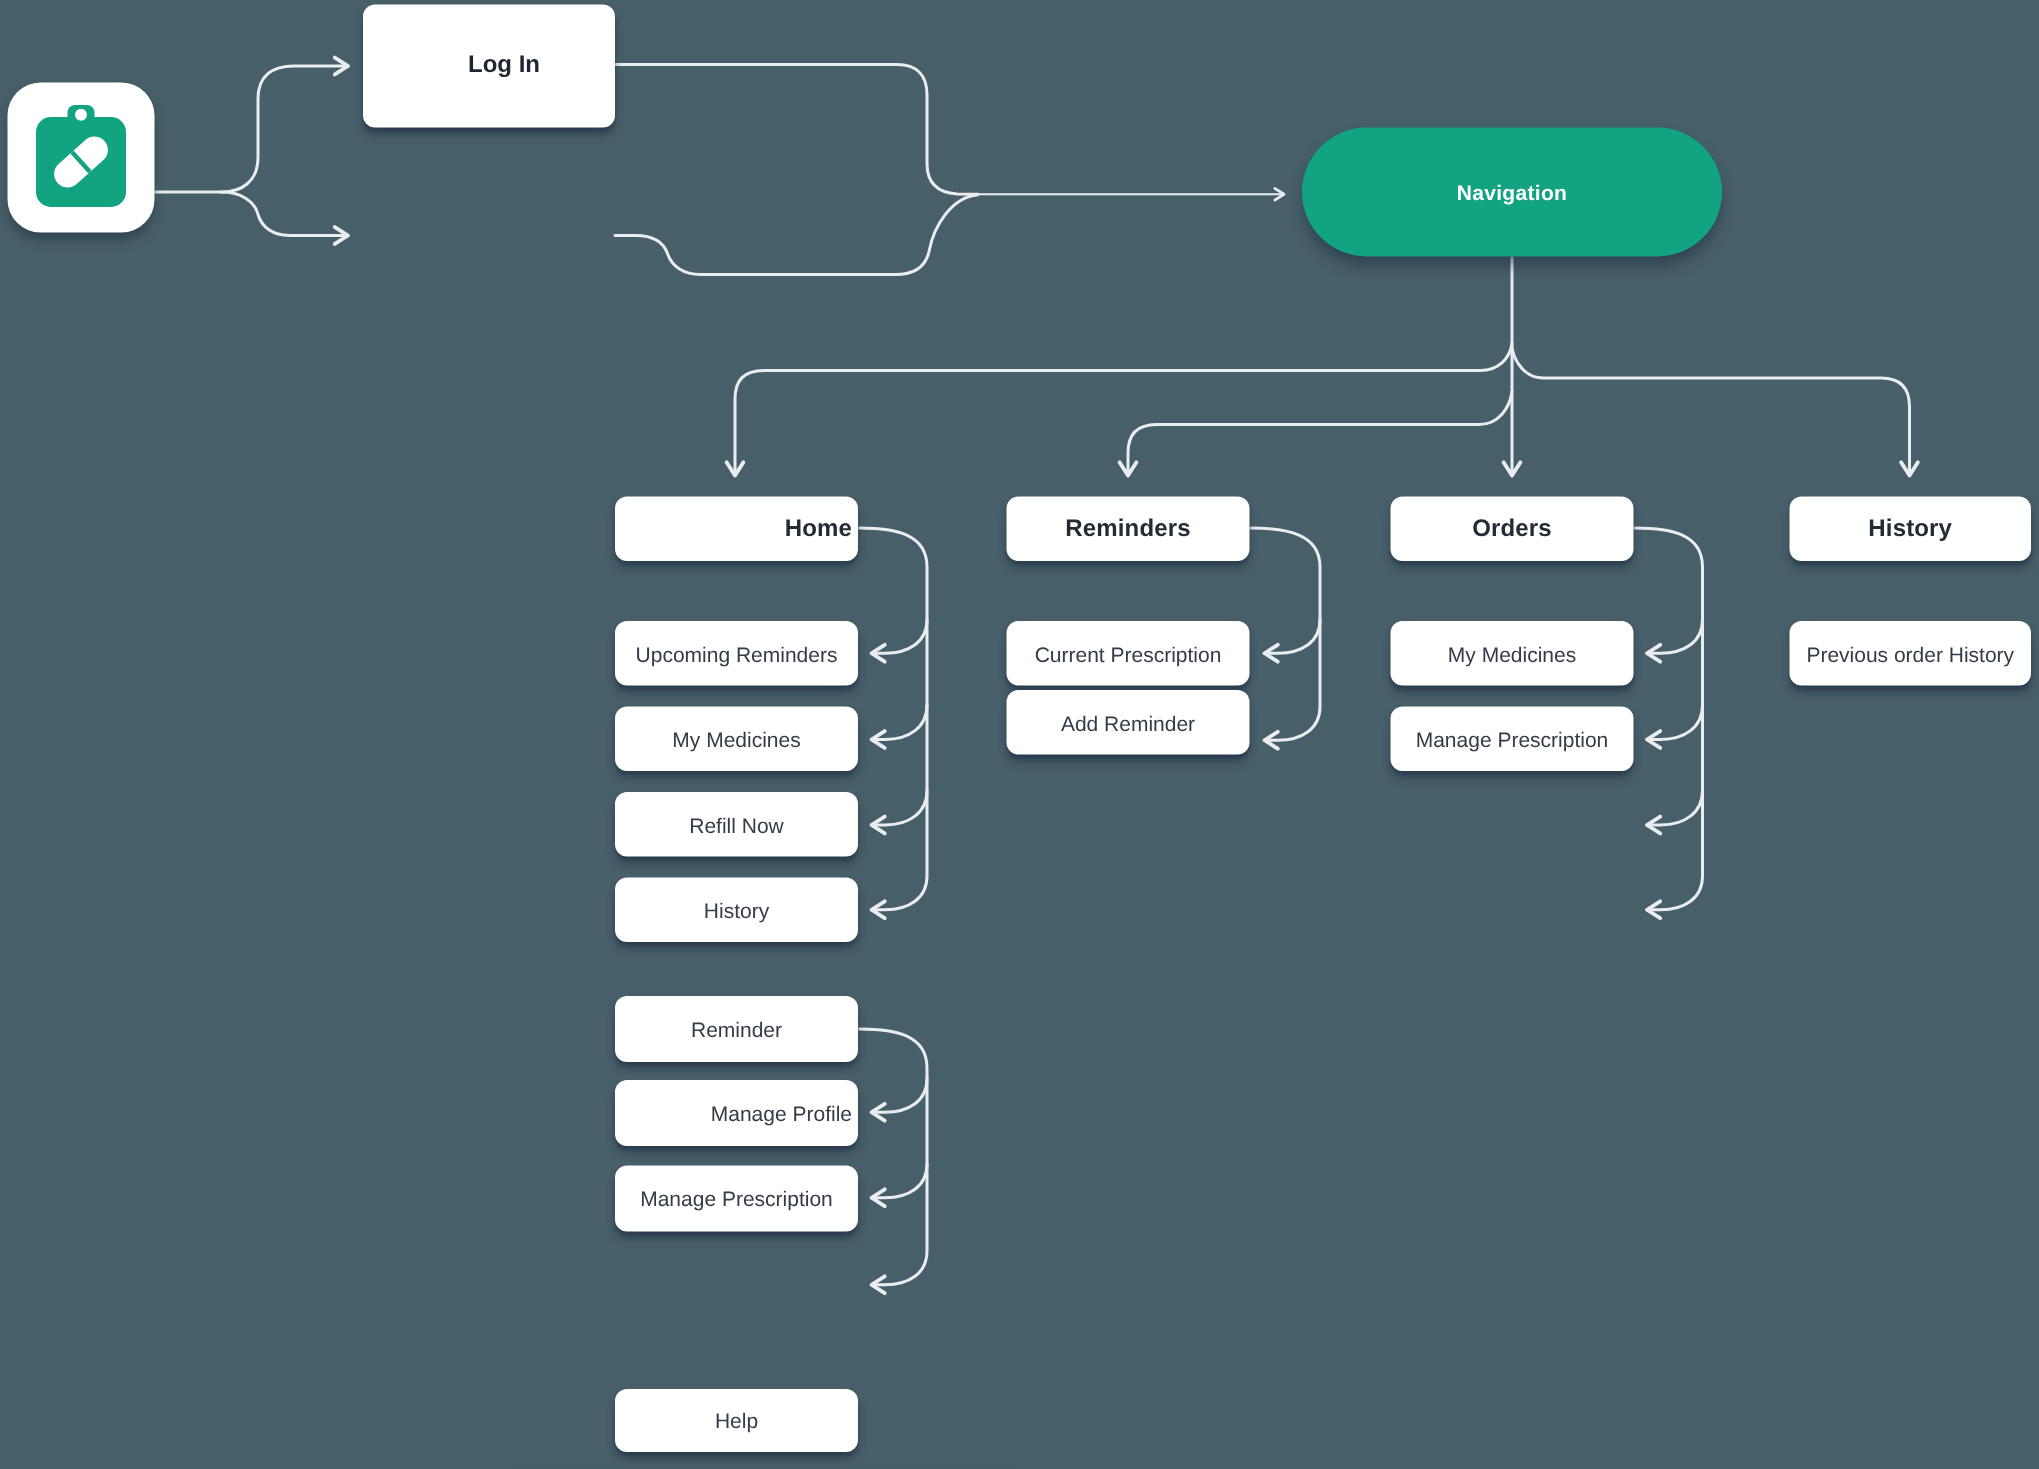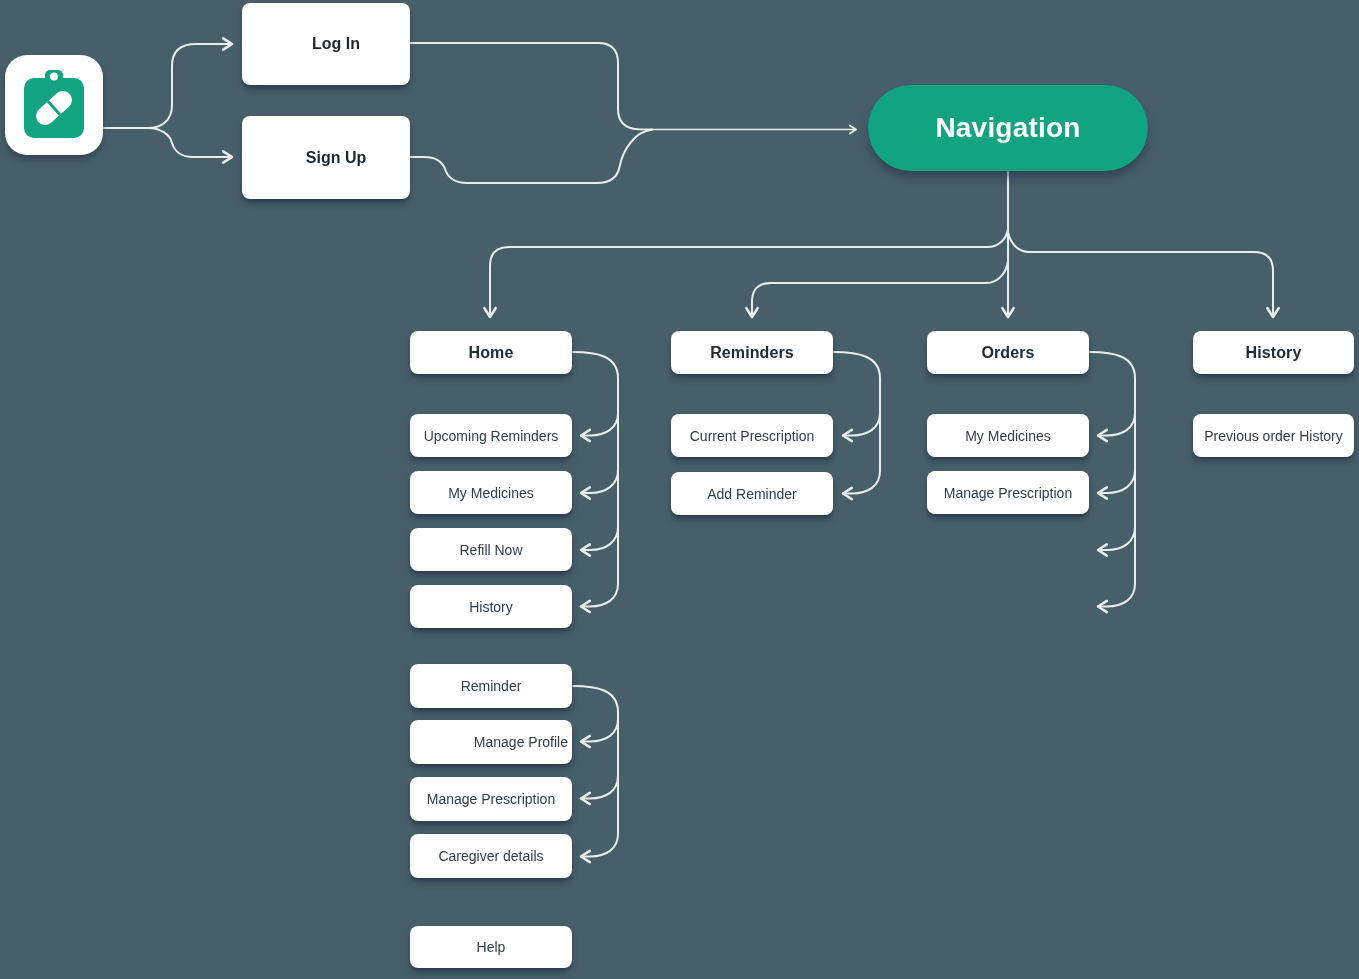--- a/index.html
+++ b/index.html
@@ -13,21 +13,21 @@
     display:flex;align-items:center;justify-content:center;text-align:center;
     box-shadow:0 5px 6px -1px rgba(31,46,67,.62), 0 2px 2px rgba(31,46,67,.28);
     box-sizing:border-box;padding:2px 4px;
   }
   .hdr{font-size:16px;font-weight:700;color:#232b35;letter-spacing:.1px;}
   .itm{font-size:14px;font-weight:400;color:#333c47;}
   .auth{font-size:16px;font-weight:600;color:#1f2630;padding-left:24px;}
   .pill{
     position:absolute;background:#12a381;border-radius:45px;
     display:flex;align-items:center;justify-content:center;
-    color:#ffffff;font-size:28px;font-weight:600;letter-spacing:.2px;
+    color:#ffffff;font-size:14px;font-weight:600;letter-spacing:.2px;
     box-shadow:0 7px 9px -1px rgba(30,45,66,.55);
   }
   .logo-card{
     position:absolute;background:#ffffff;border-radius:22px;
     display:flex;align-items:center;justify-content:center;
     box-shadow:0 5px 7px -1px rgba(31,46,67,.6);
   }
   .node span,.pill span{pointer-events:none;}
 </style>
 </head>
@@ -83,29 +83,26 @@
       <g transform="translate(37,42) rotate(-42)">
         <rect x="-21" y="-9" width="42" height="18" rx="9" fill="#ffffff"></rect>
         <line x1="0" y1="-9" x2="0" y2="9" stroke="#12a381" stroke-width="3"></line>
       </g>
     </svg>
   </div>
 
   <div class="node auth" style="left:242px;top:3px;width:168px;height:82px;">
     <span>Log In</span>
   </div>
-  <div class="node auth" style="left:242px;top:116px;width:168px;height:83px;">
-    <span>Sign Up</span>
-  </div>
 
   <div class="pill" style="left:868px;top:85px;width:280px;height:86px;">
     <span>Navigation</span>
   </div>
 
-  <div class="node hdr" style="left:410px;top:331px;width:162px;height:43px;">
+  <div class="node hdr" style="left:410px;top:331px;width:162px;height:43px;justify-content:flex-end;">
     <span>Home</span>
   </div>
   <div class="node itm" style="left:410px;top:414px;width:162px;height:43px;">
     <span>Upcoming Reminders</span>
   </div>
   <div class="node itm" style="left:410px;top:471px;width:162px;height:43px;">
     <span>My Medicines</span>
   </div>
   <div class="node itm" style="left:410px;top:528px;width:162px;height:43px;">
     <span>Refill Now</span>
@@ -113,21 +110,21 @@
   <div class="node itm" style="left:410px;top:585px;width:162px;height:43px;">
     <span>History</span>
   </div>
 
   <div class="node hdr" style="left:671px;top:331px;width:162px;height:43px;">
     <span>Reminders</span>
   </div>
   <div class="node itm" style="left:671px;top:414px;width:162px;height:43px;">
     <span>Current Prescription</span>
   </div>
-  <div class="node itm" style="left:671px;top:472px;width:162px;height:43px;">
+  <div class="node itm" style="left:671px;top:460px;width:162px;height:43px;">
     <span>Add Reminder</span>
   </div>
 
   <div class="node hdr" style="left:927px;top:331px;width:162px;height:43px;align-items:center;">
     <span>Orders</span>
   </div>
   <div class="node itm" style="left:927px;top:414px;width:162px;height:43px;">
     <span>My Medicines</span>
   </div>
   <div class="node itm" style="left:927px;top:471px;width:162px;height:43px;">
@@ -143,21 +140,18 @@
 
   <div class="node itm" style="left:410px;top:664px;width:162px;height:44px;">
     <span>Reminder</span>
   </div>
   <div class="node itm" style="left:410px;top:720px;width:162px;height:44px;justify-content:flex-end;">
     <span>Manage Profile</span>
   </div>
   <div class="node itm" style="left:410px;top:777px;width:162px;height:44px;">
     <span>Manage Prescription</span>
   </div>
-  <div class="node itm" style="left:410px;top:834px;width:162px;height:44px;">
-    <span>Caregiver details</span>
-  </div>
 
   <div class="node itm" style="left:410px;top:926px;width:162px;height:42px;">
     <span>Help</span>
   </div>
 
 </div>
 
 </body></html>

